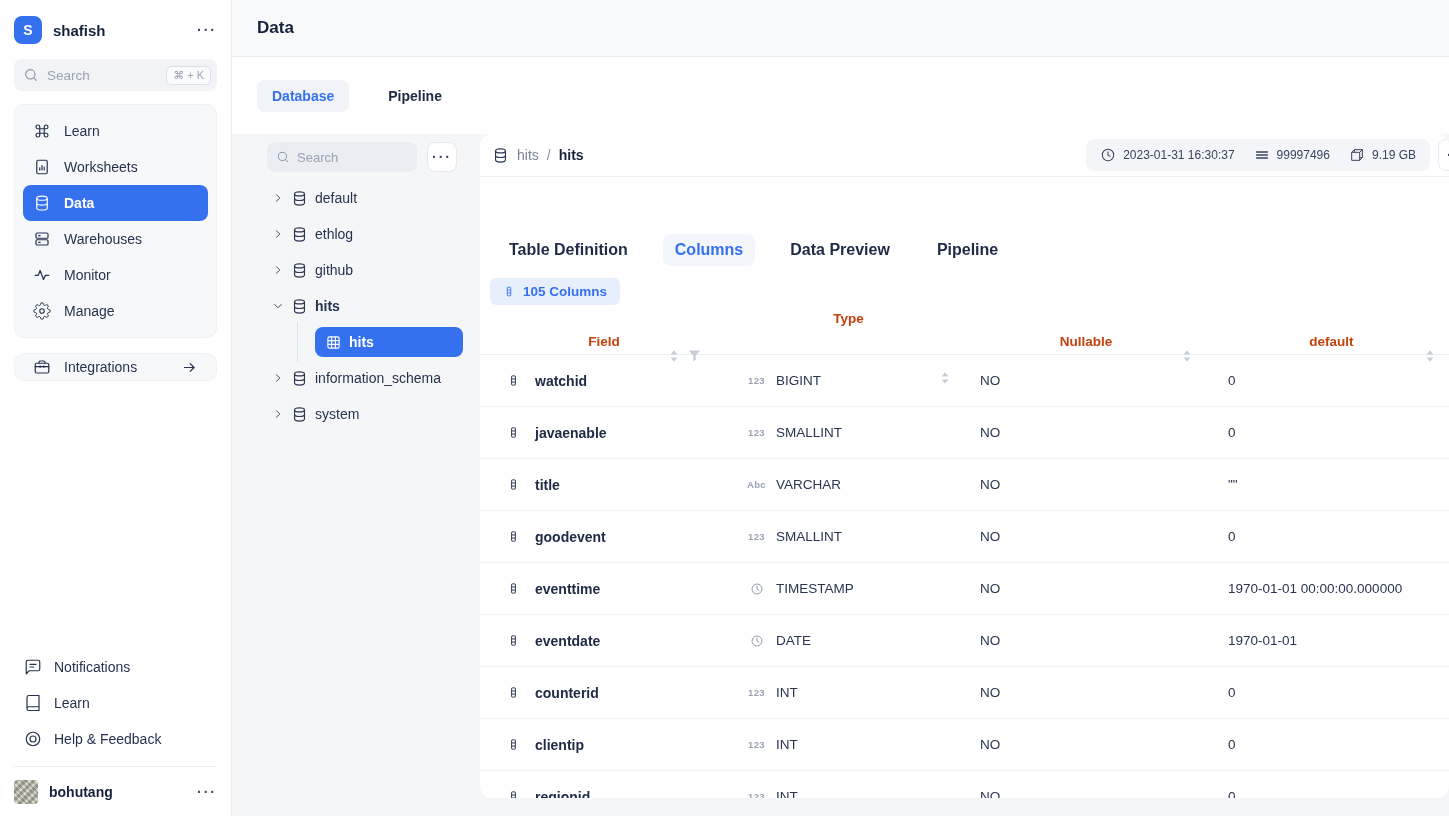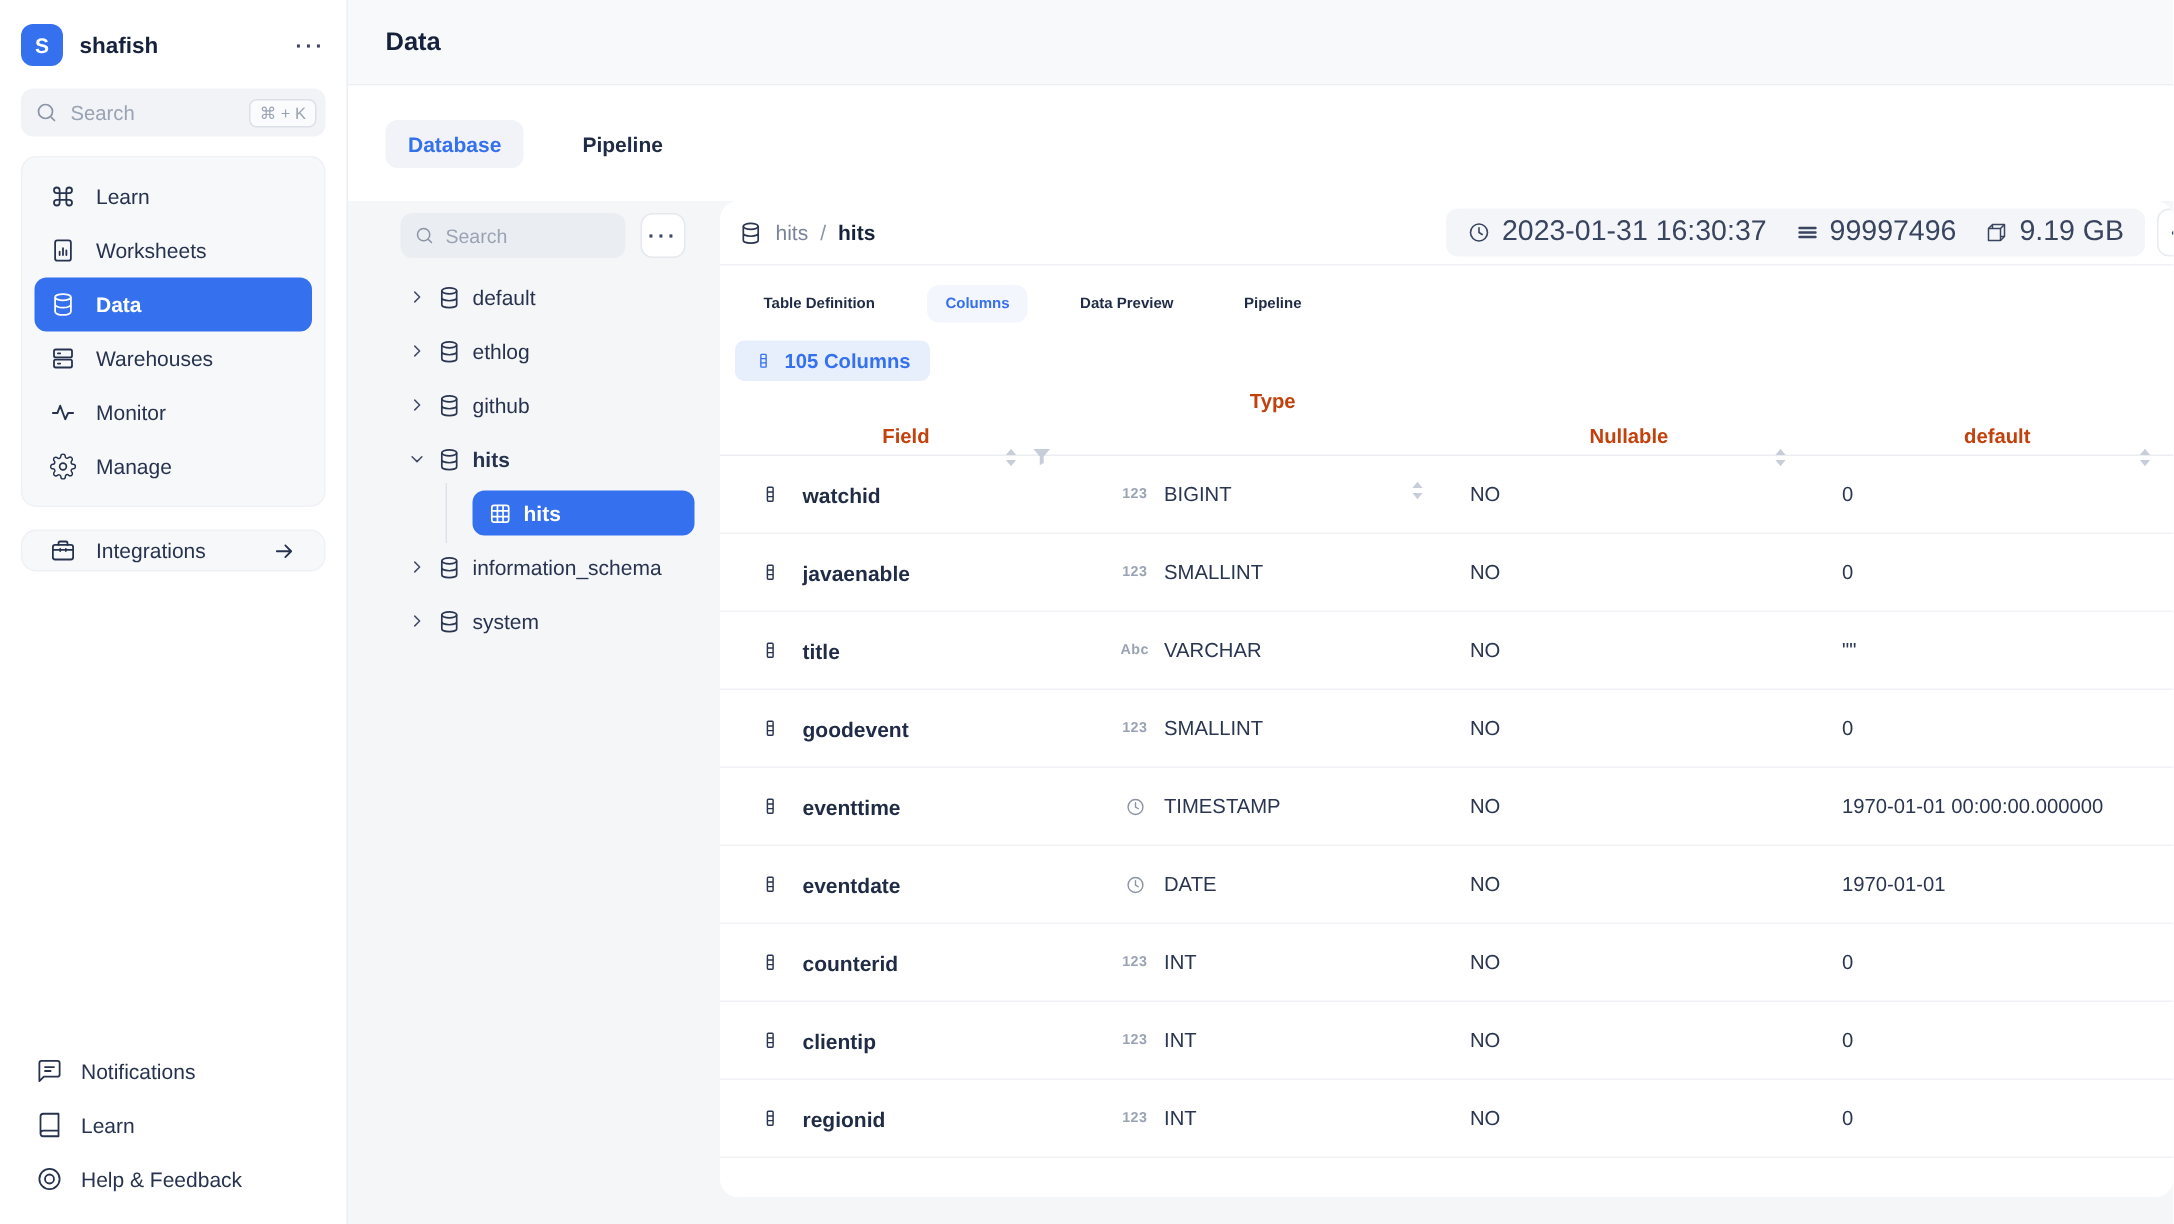--- a/index.html
+++ b/index.html
@@ -86,27 +86,27 @@
           display:flex; flex-direction:column; overflow:hidden; }
   .card-head { height:43px; flex-shrink:0; display:flex; align-items:center;
                padding:0 0 0 12px; border-bottom:1px solid #EFF1F4; }
   .crumb { display:flex; align-items:center; gap:8px; font-size:14px; }
   .crumb .db { width:17px; height:17px; color:#2A3550; }
   .crumb-db { color:#7A8499; font-weight:500; }
   .crumb-sep { color:#8A93A6; }
   .crumb-table { color:#16213C; font-weight:700; }
   .meta-pill { margin-left:auto; height:32px; background:#F3F5F8; border-radius:8px;
                display:flex; align-items:center; gap:19px; padding:0 14px;
-               font-size:19px; color:#39445E; }
+               font-size:12px; color:#39445E; }
   .meta-item { display:flex; align-items:center; gap:7px; }
   .meta-item svg { width:16px; height:16px; color:#39445E; }
   .more-btn { width:38px; height:32px; background:#fff; border:1px solid #E7EAEF; border-radius:8px;
               margin:0 -27px 0 8px; display:grid; place-items:center; cursor:pointer; flex-shrink:0; }
   .card-tabs { display:flex; align-items:center; gap:23px; padding:13px 17px 0; }
-  .ctab { font-size:10px; font-weight:700; color:#1E2A46; padding:7px 12px; border-radius:8px; cursor:pointer; }
+  .ctab { font-size:16px; font-weight:700; color:#1E2A46; padding:7px 12px; border-radius:8px; cursor:pointer;margin-top:44px; }
   .ctab.active { color:#3570EF; background:#F3F6FC; }
   .badge-row { padding:12px 17px 4px 10px; }
   .col-badge { display:inline-flex; align-items:center; gap:8px; background:#E7EFFD; color:#3570EF;
                font-size:13.5px; font-weight:700; border-radius:6px; padding:6px 13px; }
   .col-badge svg { width:12px; height:15px; }
 
   .dtable { margin-top:2px; }
   .thead, .trow { display:grid; grid-template-columns:240px 233px 248px 1fr; padding-left:27px; align-items:center; }
   .thead { height:44px; border-bottom:1px solid #EBEDF1; }
   .th { display:flex; align-items:center; color:#c2410c; font-weight:700; font-size:13.5px;flex-direction:column; }
@@ -285,20 +285,25 @@
       </svg>
     <span>Learn</span>
   </div>
   <div class="foot-item">
     <svg width="18" height="18" viewBox="0 0 24 24">
         <use href="#i-help"></use>
       </svg>
     <span>Help &amp; Feedback</span>
   </div>
 
+  <div class="user-row">
+    <div class="user-avatar"></div>
+    <span class="user-name">bohutang</span>
+    <span class="dots ml-auto"></span>
+  </div>
 </aside>
 
 <div class="main">
   <div class="topbar">
     <h1 class="page-title">Data</h1>
   </div>
 
   <div class="view-tabs">
     <div class="vtab active">Database</div>
     <div class="vtab">Pipeline</div>

